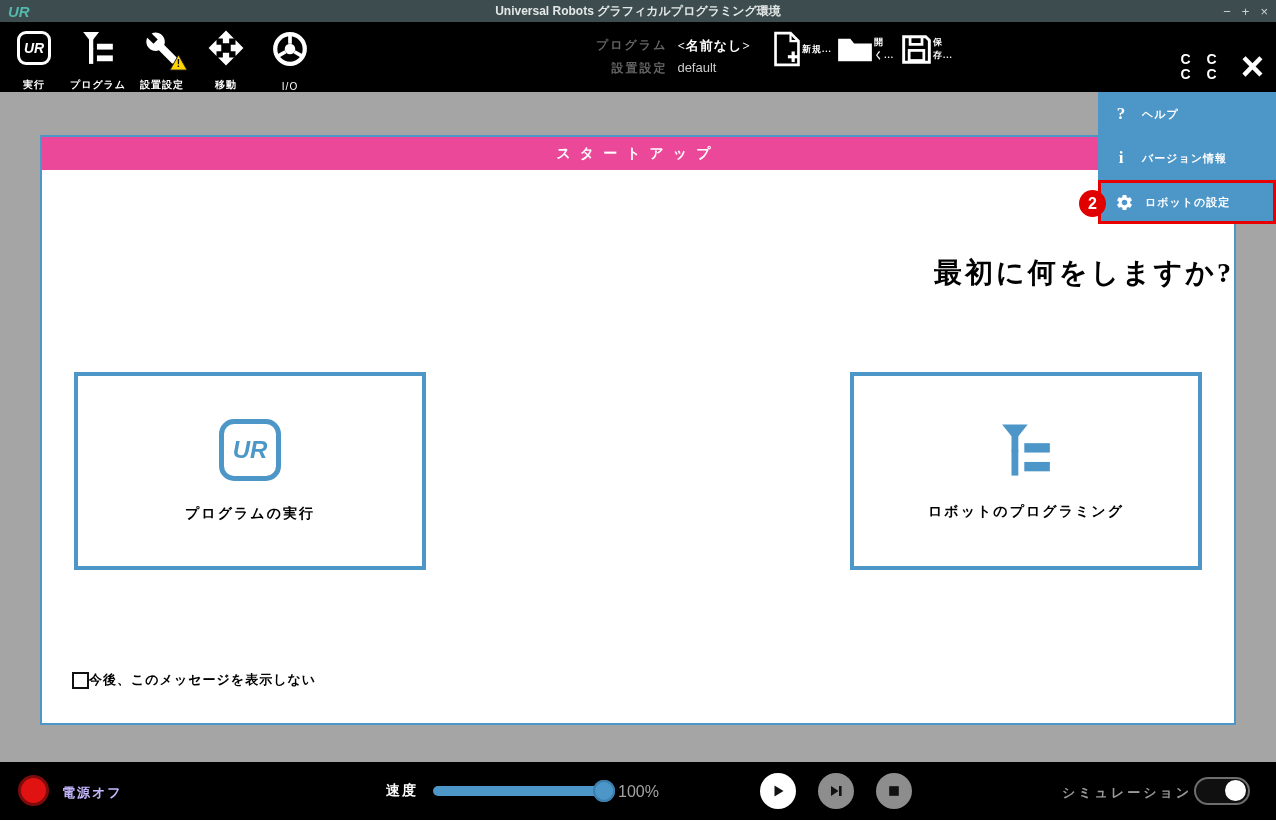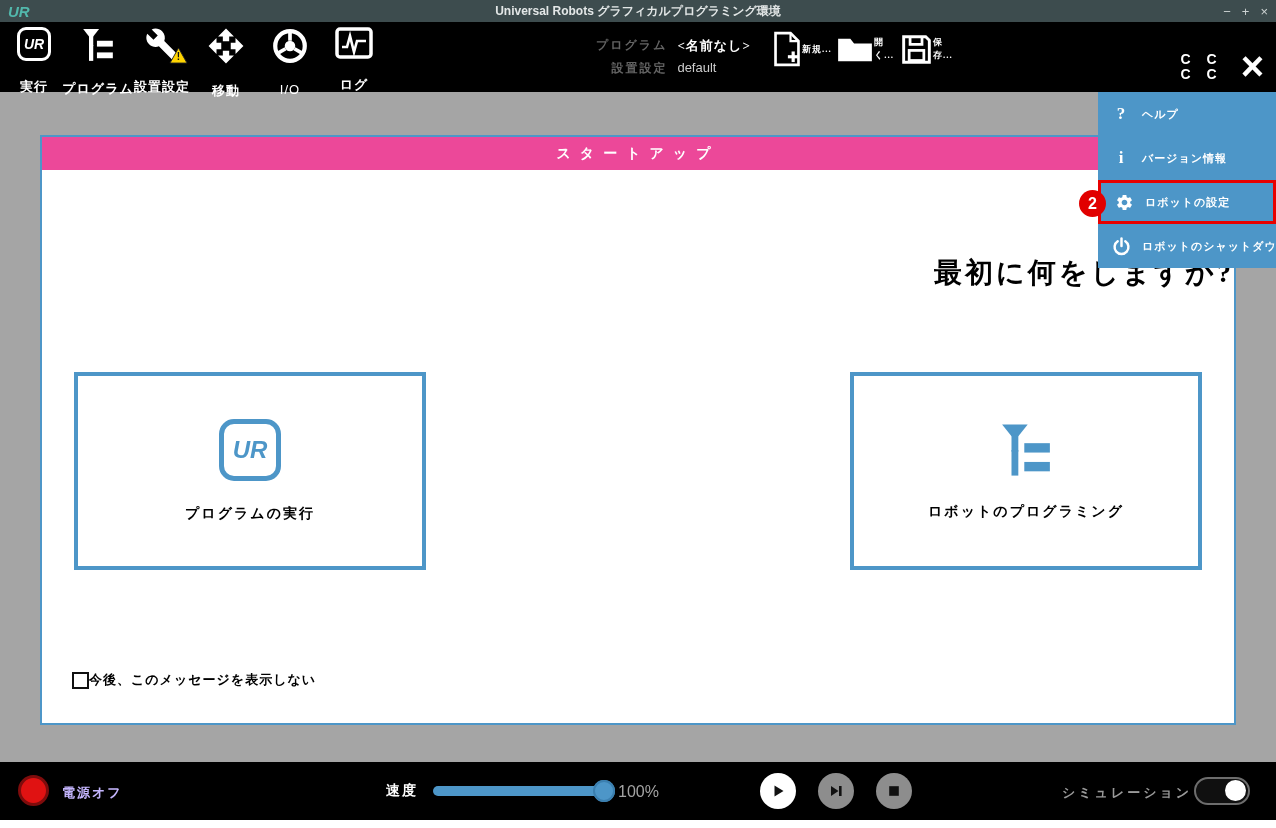--- a/index.html
+++ b/index.html
@@ -13,21 +13,21 @@
   .tb-logo{color:#52b8ac;font-weight:bold;font-size:15px;font-style:italic;z-index:2}
   .tb-title{position:absolute;left:0;right:0;text-align:center;color:#e3e7e7;font-size:12px;font-weight:bold}
   .win-controls{margin-left:auto;display:flex;gap:11px;color:#cdd3d3;font-size:13px;z-index:2;line-height:1}
   .win-controls span{cursor:pointer}
 
   
   .toolbar{position:absolute;top:22px;left:0;right:0;height:70px;background:#000;color:#fff;z-index:5}
   .tabs{position:absolute;left:2px;top:0;display:flex}
   .tab{width:64px;height:70px;display:flex;flex-direction:column;align-items:center;padding-top:5px;cursor:pointer}
   .tab .icon-wrap{height:44px;display:flex;align-items:center;justify-content:center;position:relative;color:#fff}
-  .tab .tab-label{font-size:13px;letter-spacing:1px;margin-top:17px;white-space:nowrap}
+  .tab .tab-label{font-size:10px;letter-spacing:1px;margin-top:10px;white-space:nowrap}
   .ur-logo-sm{width:34px;height:34px;border:3px solid #fff;border-radius:9px;display:flex;align-items:center;justify-content:center;font-weight:bold;font-size:14px;color:#fff;font-style:italic}
   .warn-tri{position:absolute;right:-9px;bottom:-3px;width:19px;height:17px}
   .warn-tri svg{display:block}
   .warn-mark{position:absolute;left:0;right:0;top:3px;text-align:center;font-size:10px;font-weight:bold;color:#111;line-height:13px}
 
   .prog-info{position:absolute;left:596px;top:15px;display:flex;gap:10px;align-items:flex-start}
   .prog-labels{display:flex;flex-direction:column;align-items:flex-end;gap:6px;color:#636363;font-size:12px;letter-spacing:2px}
   .prog-values{display:flex;flex-direction:column;gap:5px}
   .prog-name{color:#fff;font-size:13px;letter-spacing:1px}
   .inst-name{color:#cccccc;font-size:13px}
@@ -149,29 +149,20 @@
             <circle cx="18" cy="18" r="14" stroke-width="4"></circle>
             <circle cx="18" cy="18" r="5" fill="#fff" stroke="none"></circle>
             <line x1="18" y1="13" x2="18" y2="4" stroke-width="3.5"></line>
             <line x1="13.8" y1="20.6" x2="6.2" y2="25" stroke-width="3.5"></line>
             <line x1="22.2" y1="20.6" x2="29.8" y2="25" stroke-width="3.5"></line>
           </svg>
         </div>
         <div class="tab-label">I/O</div>
       </div>
 
-      <div class="tab">
-        <div class="icon-wrap">
-          <svg width="38" height="32" viewBox="0 0 38 32" stroke="#fff" fill="none">
-            <rect x="2" y="2" width="34" height="28" rx="3" stroke-width="3.5"></rect>
-            <polyline points="7,20 12,20 15,9 19,25 22,14 31,14" stroke-width="2.6"></polyline>
-          </svg>
-        </div>
-        <div class="tab-label jp">ログ</div>
-      </div>
     </div>
 
     <div class="prog-info">
       <div class="prog-labels jp">
         <span>プログラム</span>
         <span>設置設定</span>
       </div>
       <div class="prog-values">
         <span class="prog-name jp">&lt;名前なし&gt;</span>
         <span class="inst-name">default</span>
@@ -231,29 +222,20 @@
       <span class="mi-label jp">バージョン情報</span>
     </div>
     <div class="menu-item highlighted">
       <div class="badge">2</div>
       <span class="mi-icon">
         <svg width="19" height="19" viewBox="0 0 24 24" fill="#fff">
           <path d="M19.14 12.94c.04-.3.06-.61.06-.94 0-.32-.02-.64-.07-.94l2.03-1.58c.18-.14.23-.41.12-.61l-1.92-3.32c-.12-.22-.37-.29-.59-.22l-2.39.96c-.5-.38-1.03-.7-1.62-.94l-.36-2.54c-.04-.24-.24-.41-.48-.41h-3.84c-.24 0-.43.17-.47.41l-.36 2.54c-.59.24-1.13.57-1.62.94l-2.39-.96c-.22-.08-.47 0-.59.22L2.74 8.87c-.12.21-.08.47.12.61l2.03 1.58c-.05.3-.09.63-.09.94s.02.64.07.94l-2.03 1.58c-.18.14-.23.41-.12.61l1.92 3.32c.12.22.37.29.59.22l2.39-.96c.5.38 1.03.7 1.62.94l.36 2.54c.05.24.24.41.48.41h3.84c.24 0 .44-.17.47-.41l.36-2.54c.59-.24 1.13-.56 1.62-.94l2.39.96c.22.08.47 0 .59-.22l1.92-3.32c.12-.22.07-.47-.12-.61l-2.01-1.58zM12 15.6c-1.98 0-3.6-1.62-3.6-3.6s1.62-3.6 3.6-3.6 3.6 1.62 3.6 3.6-1.62 3.6-3.6 3.6z"></path>
         </svg>
       </span>
       <span class="mi-label jp">ロボットの設定</span>
-    </div>
-    <div class="menu-item">
-      <span class="mi-icon">
-        <svg width="19" height="19" viewBox="0 0 20 20" stroke="#fff" fill="none" stroke-linecap="round">
-          <path d="M6 4.5 a7.3 7.3 0 1 0 8 0" stroke-width="2.6"></path>
-          <line x1="10" y1="1.5" x2="10" y2="9.5" stroke-width="2.6"></line>
-        </svg>
-      </span>
-      <span class="mi-label jp">ロボットのシャットダウ</span>
     </div>
   </div>
 
   <div class="startup-panel">
     <div class="panel-header jp">スタートアップ</div>
     <div class="heading jp">最初に何をしますか?</div>
 
     <div class="cards">
       <div class="card">
         <div class="ur-logo-card">

